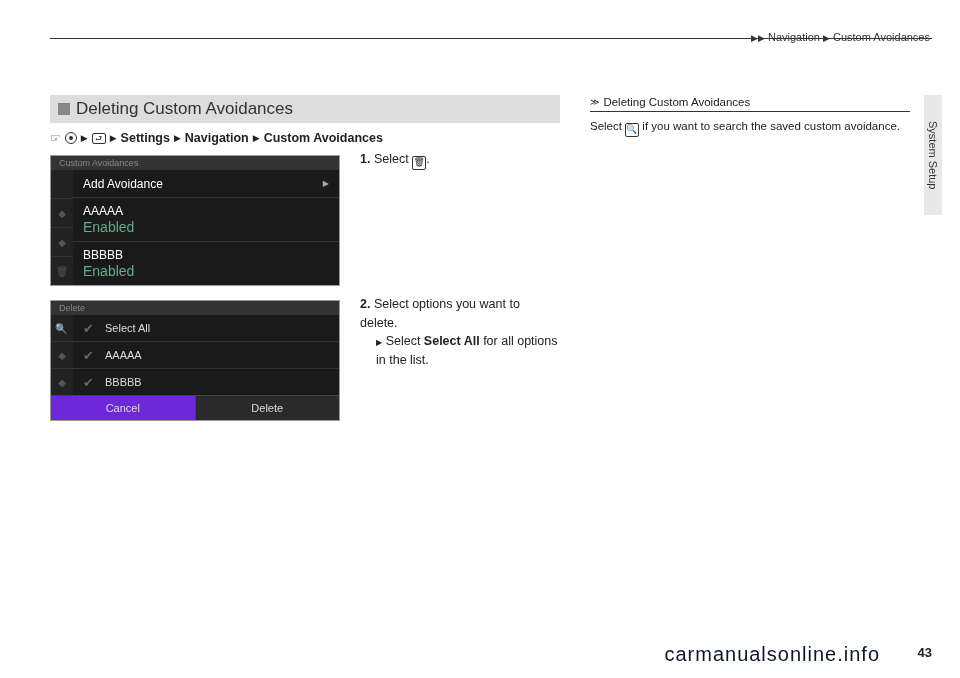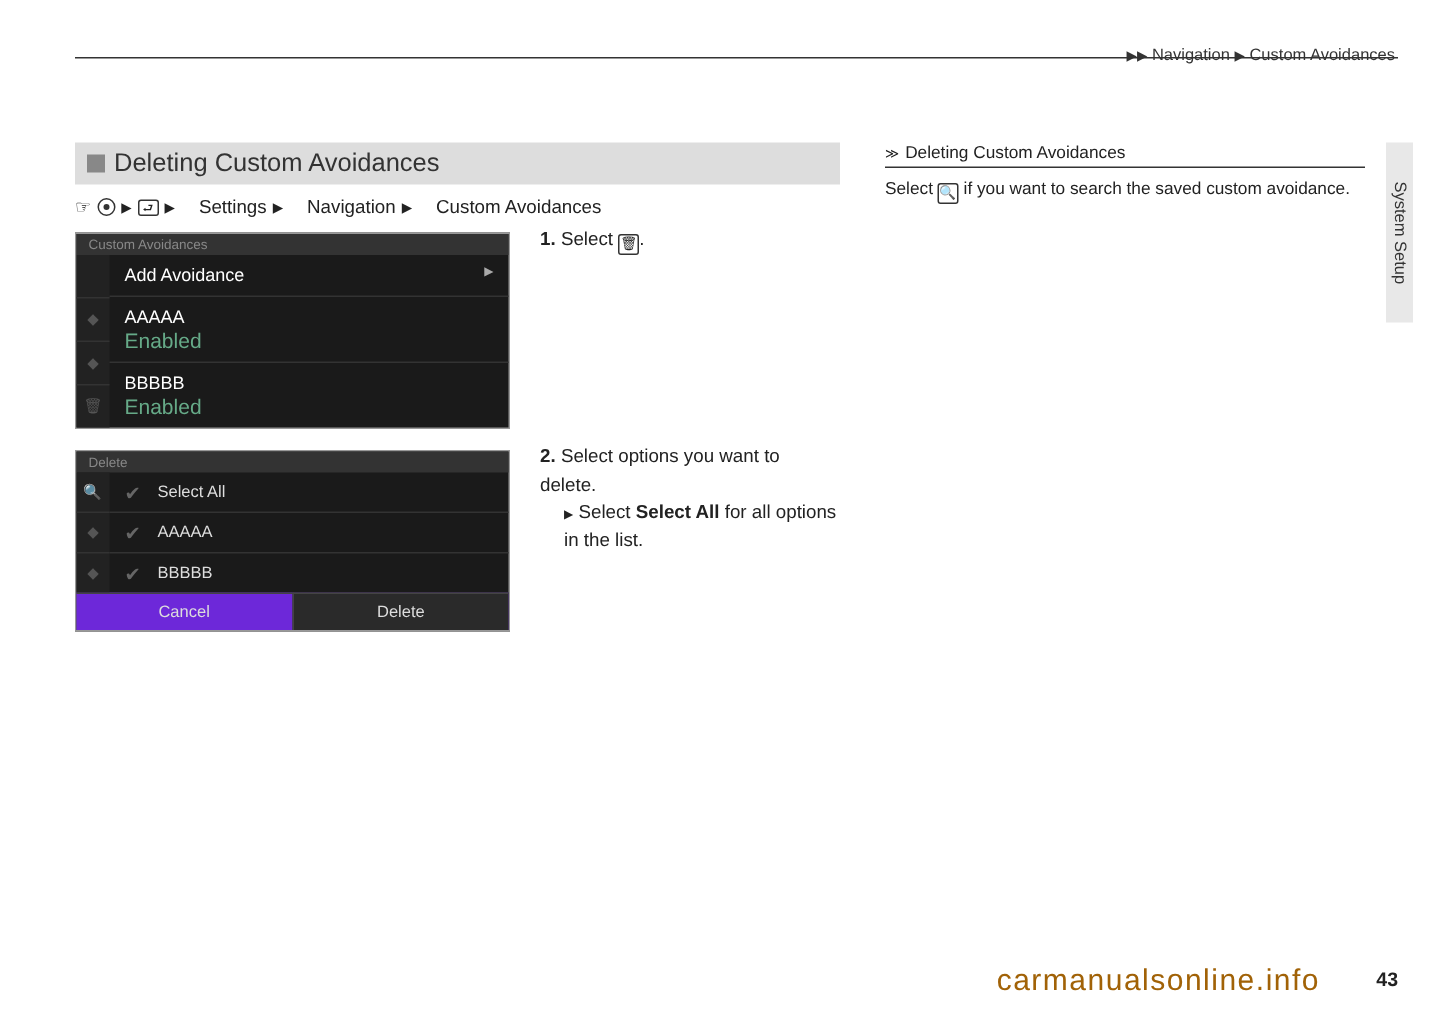--- a/index.html
+++ b/index.html
@@ -69,39 +69,40 @@
     }
     .nav-path {
       font-size: 12.5px;
       margin-bottom: 10px;
       display: flex;
       align-items: center;
       gap: 4px;
       flex-wrap: wrap;
     }
     .nav-path .tri { font-size: 9px; }
-    .nav-path .bold { font-weight: 400; margin-left: 12px; }
+    .nav-path .bold { font-weight: 700; }
     .screenshot {
       border: 1px solid #999;
       width: 290px;
       background: #1a1a1a;
       color: #ddd;
       font-size: 11px;
       margin-bottom: 14px;
     }
     .ss-topbar {
       font-size: 9px;
       color: #888;
       padding: 2px 8px;
       background: #333;
     }
     .ss-row {
       padding: 6px 10px;
       border-bottom: 1px solid #333;
       display: flex;
+      align-items: center;
       position: relative;
       min-height: 28px;
     }
     .ss-row-main { font-size: 12px; color: #fff; }
     .ss-row-sub { font-size: 14px; color: #6a8; display: block; margin-top: 1px; }
     .ss-arrow {
       position: absolute;
       right: 10px;
       font-size: 8px;
       color: #aaa;
@@ -204,21 +205,21 @@
       bottom: 18px;
       right: 28px;
       font-size: 13px;
       font-weight: 600;
     }
     .watermark {
       position: absolute;
       bottom: 12px;
       right: 80px;
       font-size: 20px;
-      color: #a16207;
+      color: #0f172a;
       letter-spacing: 1px;
       font-weight: 300;
     }
     .icon-circ {
       display:inline-block;
       width:12px;height:12px;
       border:1.5px solid #333;
       border-radius:50%;
       position:relative;
     }

